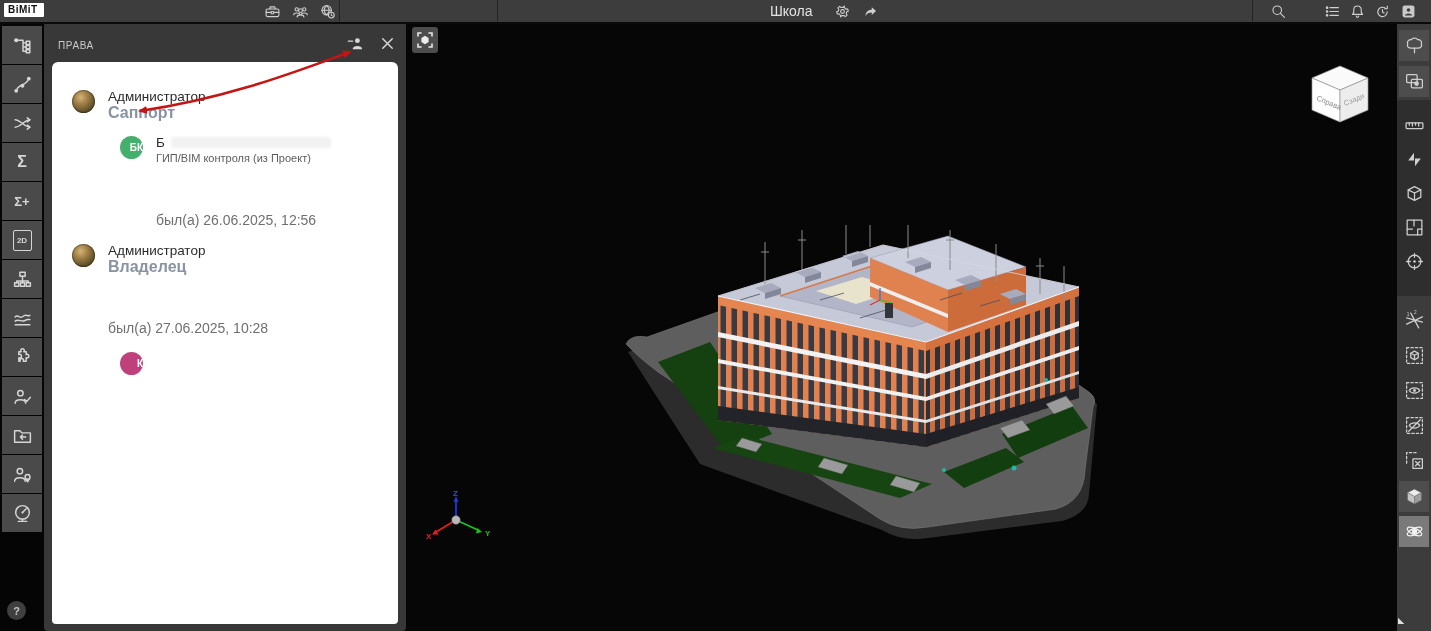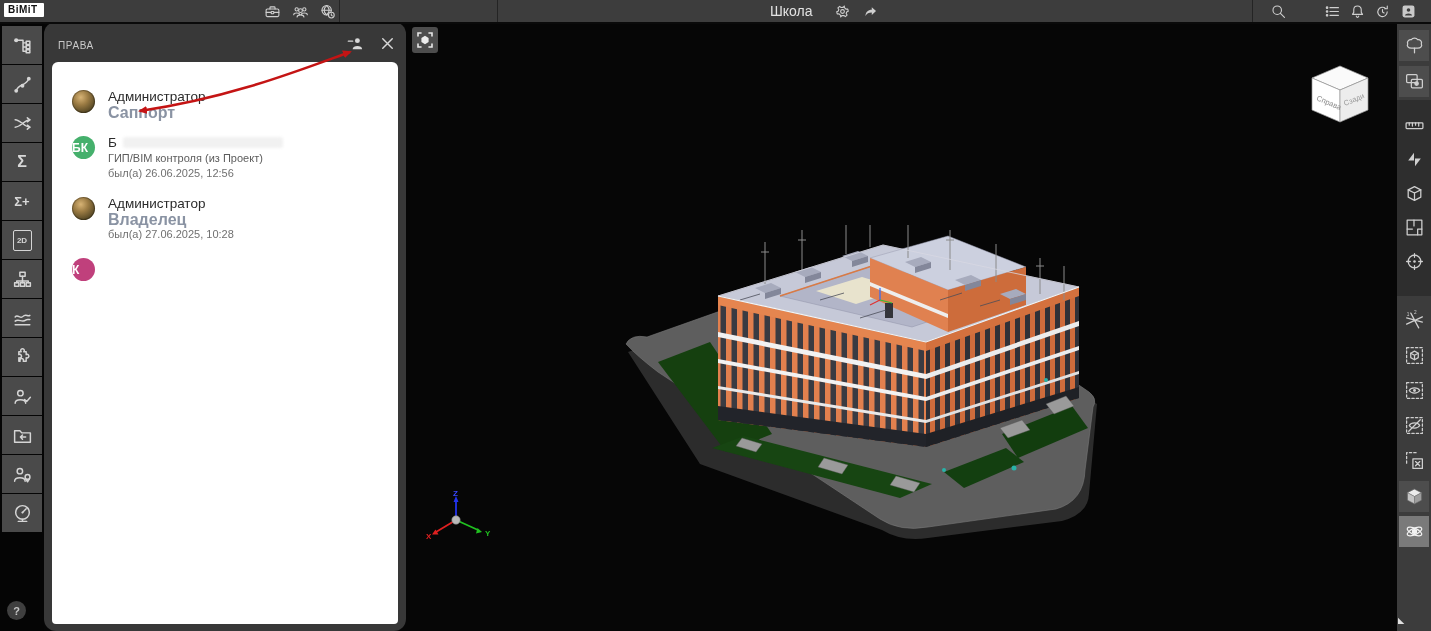--- a/index.html
+++ b/index.html
@@ -35,42 +35,42 @@
   #rt-resize{position:absolute;left:1398px;top:615px;width:9px;height:9px;background:#e0e0e0;
     clip-path:polygon(0 100%,0 30%,70% 100%);z-index:31;}
   
   #viewport{position:absolute;left:44px;top:22px;width:1353px;height:609px;background:#060606;z-index:1;}
   #focus-btn{position:absolute;left:412px;top:27px;width:26px;height:26px;background:#4d4d4d;border-radius:3px;
     display:flex;align-items:center;justify-content:center;cursor:pointer;z-index:10;}
   #viewcube{position:absolute;left:1303px;top:56px;z-index:10;cursor:pointer;}
   #axis-triad{position:absolute;left:426px;top:490px;z-index:10;}
   #model-svg{position:absolute;left:585px;top:225px;z-index:5;cursor:grab;}
   
-  #rights-panel{position:absolute;left:44px;top:22px;width:362px;height:609px;background:#383838;border-radius:12px;z-index:20;}
+  #rights-panel{position:absolute;left:44px;top:22px;width:362px;height:609px;background:#383838;border-radius:4px;z-index:20;}
   #rights-header{position:absolute;left:0;top:0;width:100%;height:40px;}
   #rights-title{position:absolute;left:14px;top:18px;font-size:10px;letter-spacing:.6px;color:#c9c9c9;}
   .ph-icon{position:absolute;top:11px;width:22px;height:20px;display:flex;align-items:center;justify-content:center;cursor:pointer;}
   .ph-icon svg{width:19px;height:19px;stroke:#d8d8d8;fill:none;stroke-width:1.5;stroke-linecap:round;}
   #rights-card{position:absolute;left:8px;top:40px;width:346px;height:562px;background:#fff;border-radius:6px 6px 4px 4px;
     overflow:hidden;}
   .user-row{display:flex;padding:9px 18px 5px 20px;cursor:pointer;}
   .user-row:first-child{padding-top:26px;}
   .avatar{width:23px;height:23px;border-radius:50%;flex:0 0 23px;margin-top:2px;}
   .avatar.photo{background:radial-gradient(circle at 38% 32%,#d7b375 0%,#9c7c44 35%,#5d4d28 70%,#30290f 100%);
     box-shadow:inset 0 0 0 1px rgba(0,0,0,.25);}
-  .avatar.initials{display:flex;align-items:center;justify-content:flex-start;color:#fff;font-size:12px;font-weight:bold;}
+  .avatar.initials{display:flex;align-items:center;justify-content:flex-end;color:#fff;font-size:10px;font-weight:bold;margin-left:48px;}
   .av-green{background:#45b06c;}
   .av-pink{background:#c0407c;}
   .user-info{margin-left:13px;}
   .user-name{font-size:13.5px;color:#2b2b2b;font-weight:500;line-height:17px;display:flex;align-items:center;}
   .blur-chip{display:inline-block;height:11px;border-radius:3px;background:#f1f1f1;filter:blur(1.5px);margin-left:6px;}
   .w160{width:160px;} .w80{width:80px;}
   .user-role{font-size:11px;line-height:15px;color:#5c5c5c;}
   .user-role.accent{color:#8a93a3;font-weight:bold;font-size:16px;}
-  .user-seen{font-size:11px;line-height:15px;color:#707070;}
+  .user-seen{font-size:14px;line-height:15px;color:#707070;margin-top:47px;}
   #annotation-arrow{position:absolute;left:0;top:0;pointer-events:none;z-index:25;}
 </style>
 </head>
 <body>
 
 <div id="topbar">
   <div id="logo">BiMiT</div>
 
   <div class="tb-icon" style="left:262px">
     <svg viewBox="0 0 20 20">

